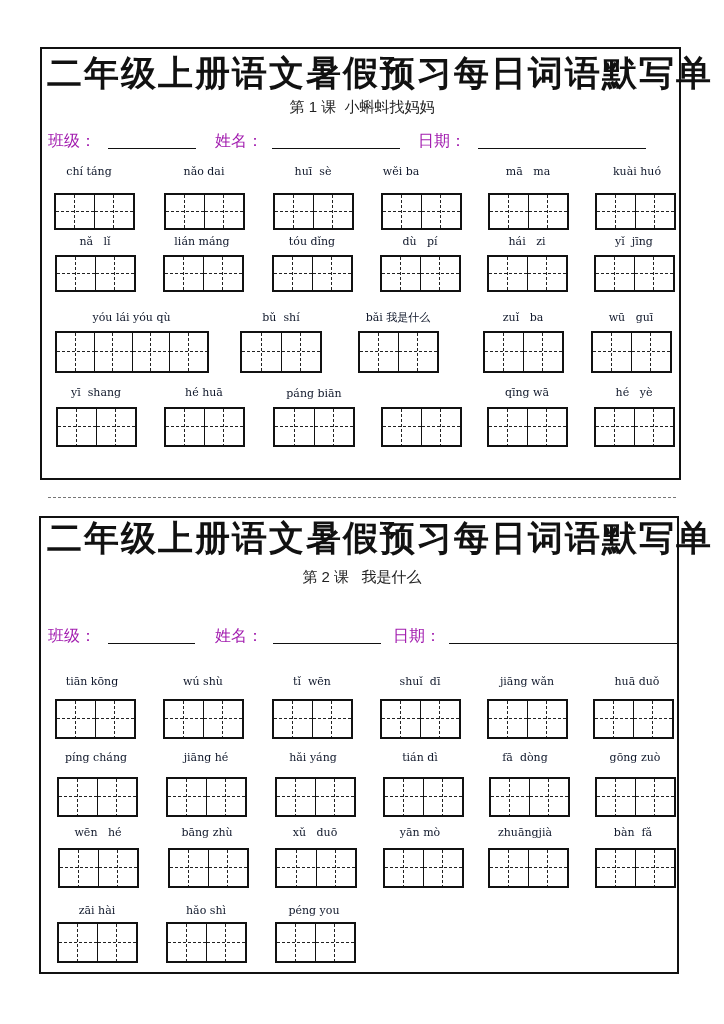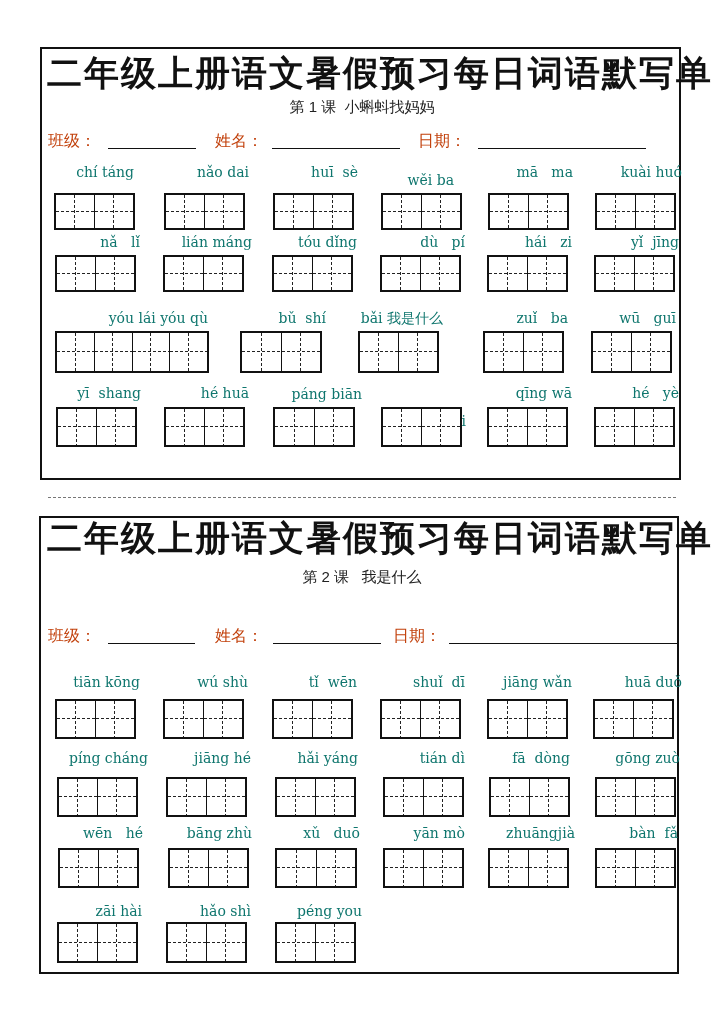--- a/index.html
+++ b/index.html
@@ -6,24 +6,24 @@
   body { width:724px; height:1024px; position:relative; overflow:hidden;
          font-family:"DejaVu Serif", serif; color:#111; }
   .frame { position:absolute; border:2px solid #111; box-sizing:border-box; }
   .title { position:absolute; left:0; right:0; text-align:center;
            font-family:"DejaVu Serif", serif; font-weight:bold; font-size:35px;
            letter-spacing:2px; white-space:nowrap;margin-left:36px; }
   .subtitle { position:absolute; left:0; right:0; text-align:center;
               font-family:"Liberation Sans", sans-serif; font-size:15px; color:#222;
               white-space:pre; }
   .info-label { position:absolute; font-family:"Liberation Sans", sans-serif;
-                font-size:16px; color:#c2410c; white-space:nowrap; }
+                font-size:16px; color:#a21caf; white-space:nowrap; }
   .underline { position:absolute; height:0; border-bottom:1.6px solid #111; }
-  .pinyin { position:absolute; height:18px; line-height:18px; text-align:right;
-            font-family:"DejaVu Serif", serif; font-size:14px; white-space:pre; color:#0f766e; }
+  .pinyin { position:absolute; height:18px; line-height:18px; text-align:center;
+            font-family:"DejaVu Serif", serif; font-size:11px; white-space:pre; color:#0f172a; }
   .grid-box { position:absolute; display:flex; border:2px solid #111; box-sizing:border-box; }
   .cell { flex:1; box-sizing:border-box;
           background:
             linear-gradient(to right, #222 55%, transparent 0) 0 50%/5px 1.2px repeat-x,
             linear-gradient(to bottom, #222 55%, transparent 0) 50% 0/1.4px 5px repeat-y;
           background-color:#fff; }
   .cell + .cell { border-left:1.6px solid #111; }
   .separator { position:absolute; left:48px; width:628px; top:497px; height:0;
                border-top:1.2px dashed #777; }
 </style>
@@ -50,21 +50,21 @@
 <div class="pinyin" style="left:159px;width:90px;top:163px;">nǎo dai</div>
 <div class="grid-box" style="left:164px;top:193px;width:81px;height:37px;">
     <div class="cell"></div>
     <div class="cell"></div>
   </div>
 <div class="pinyin" style="left:268px;width:90px;top:163px;">huī  sè</div>
 <div class="grid-box" style="left:273px;top:193px;width:81px;height:37px;">
     <div class="cell"></div>
     <div class="cell"></div>
   </div>
-<div class="pinyin" style="left:364px;width:90px;top:163px;margin-top:8px;">wěi ba</div>
+<div class="pinyin" style="left:356px;width:90px;top:163px;">wěi ba</div>
 <div class="grid-box" style="left:381px;top:193px;width:81px;height:37px;">
     <div class="cell"></div>
     <div class="cell"></div>
   </div>
 <div class="pinyin" style="left:483px;width:90px;top:163px;">mā   ma</div>
 <div class="grid-box" style="left:488px;top:193px;width:81px;height:37px;">
     <div class="cell"></div>
     <div class="cell"></div>
   </div>
 <div class="pinyin" style="left:592px;width:90px;top:163px;">kuài huó</div>

